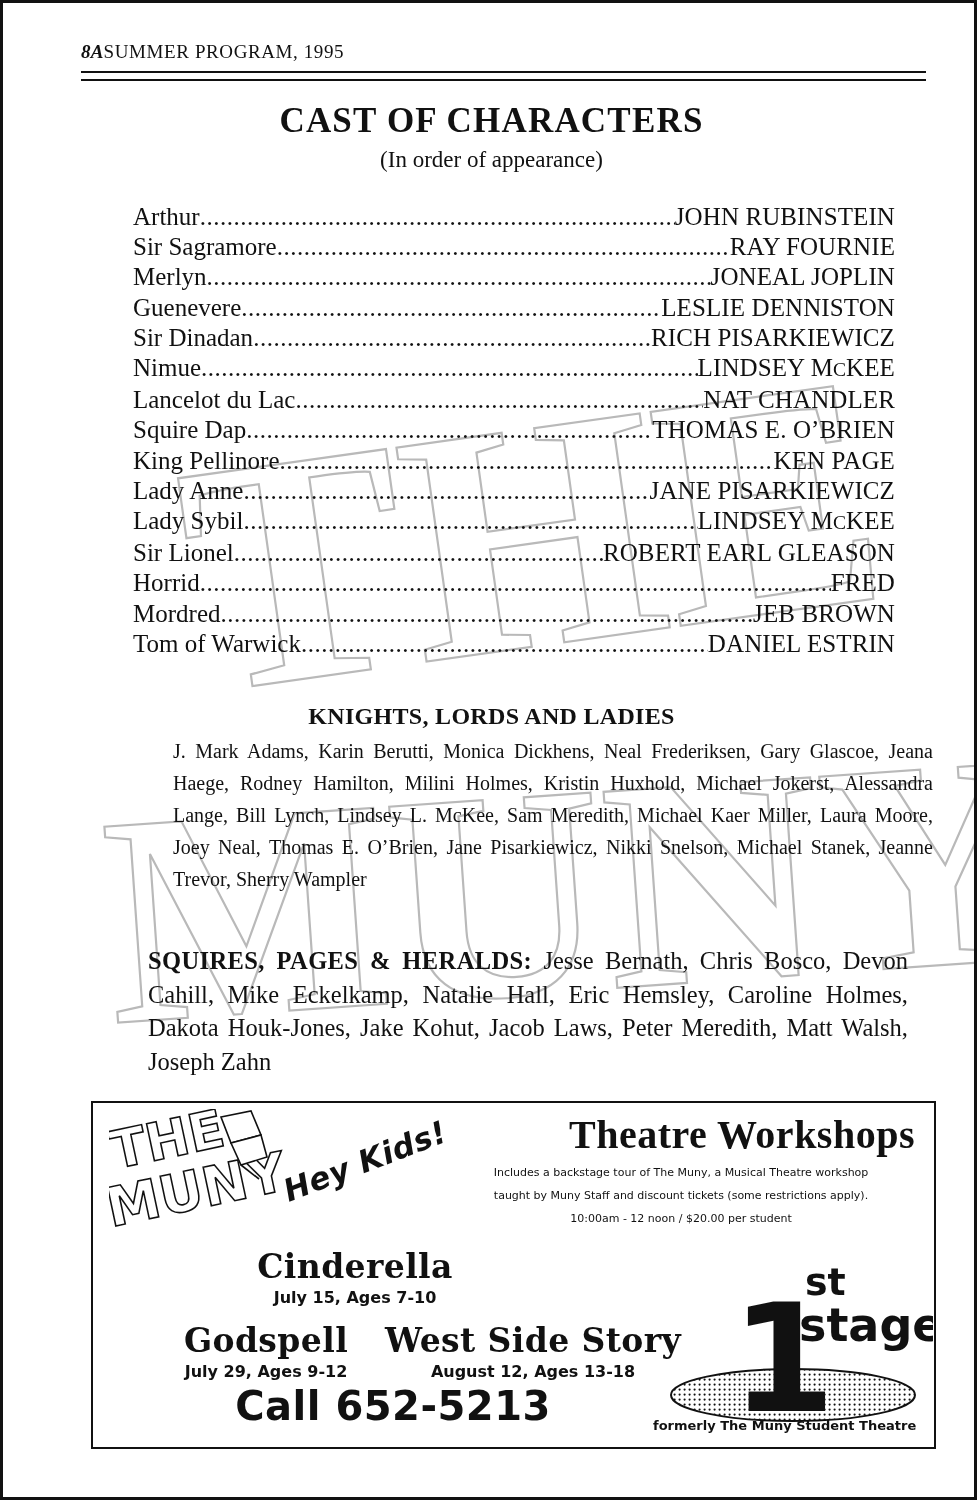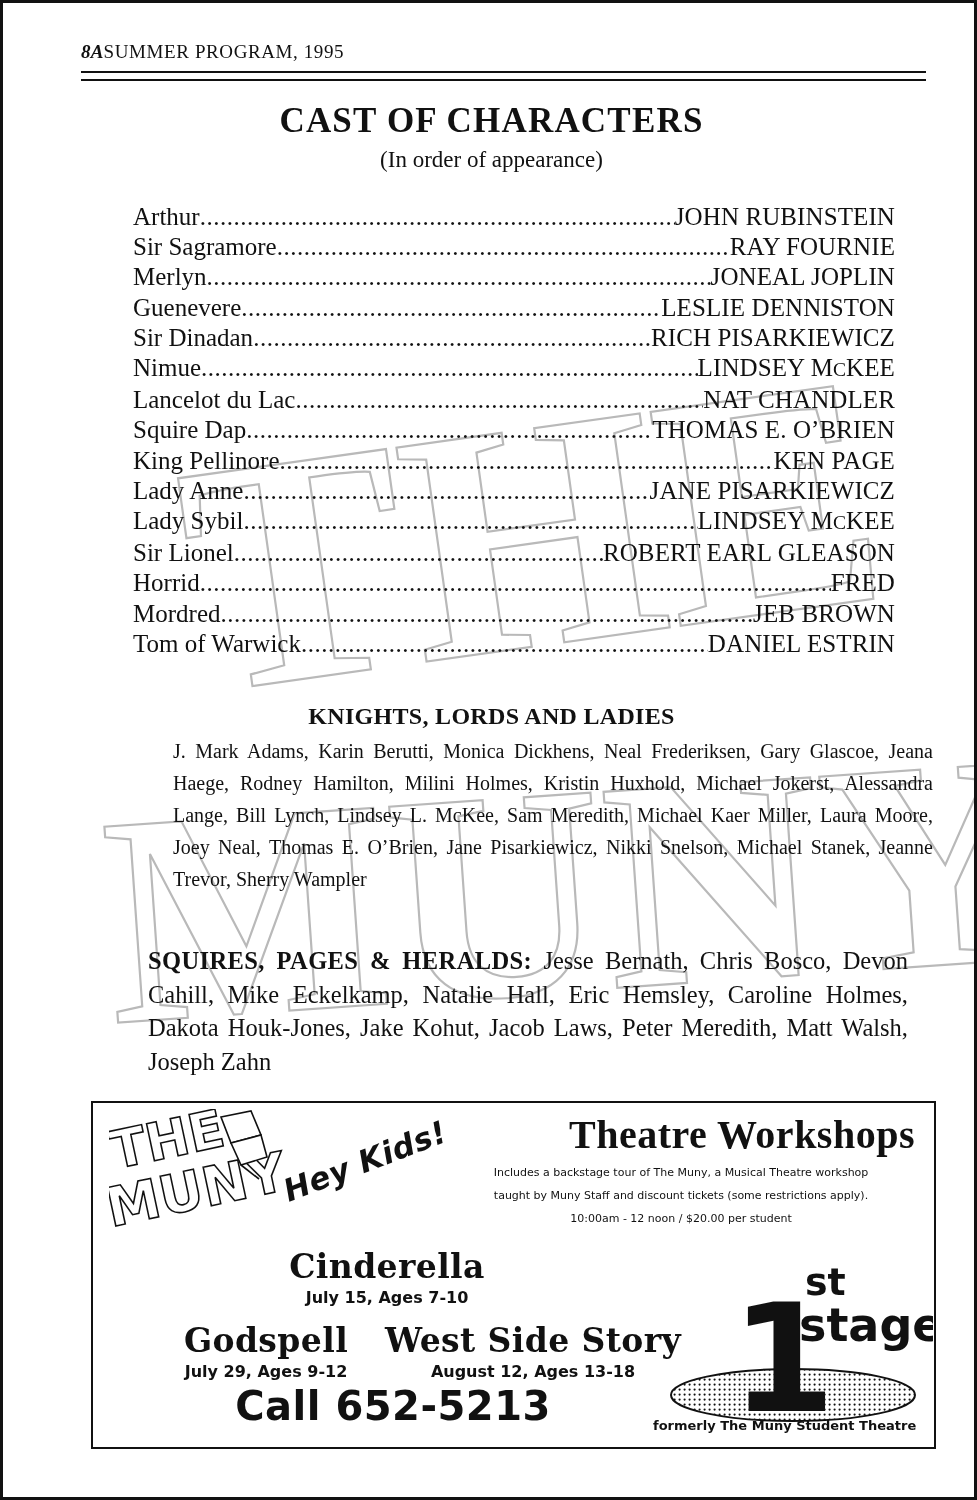--- a/index.html
+++ b/index.html
@@ -243,21 +243,21 @@
     font-weight: 700;
     font-size: 33px;
     letter-spacing: 0.4px;
   }
   .show-meta {
     font-family: "DejaVu Sans", "Liberation Sans", sans-serif;
     font-weight: 700;
     font-size: 16px;
     margin-top: 2px;
   }
-  .show-cinderella { left: 164px; top: 144px; width: 260px; }
+  .show-cinderella { left: 132px; top: 144px; width: 260px; }
   .show-godspell   { left: 48px;  top: 218px; width: 250px; }
   .show-wss        { left: 290px; top: 218px; width: 300px; }
 
   .call-line {
     position: absolute;
     left: 90px;
     top: 280px;
     width: 420px;
     text-align: center;
     font-family: "DejaVu Sans", "Liberation Sans", sans-serif;

